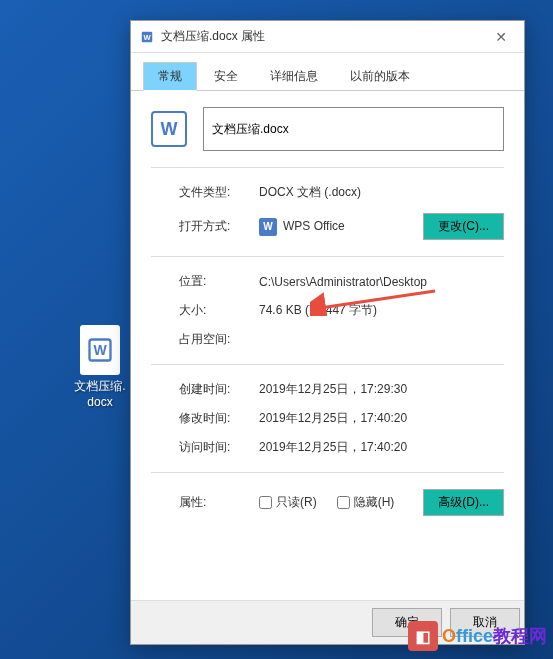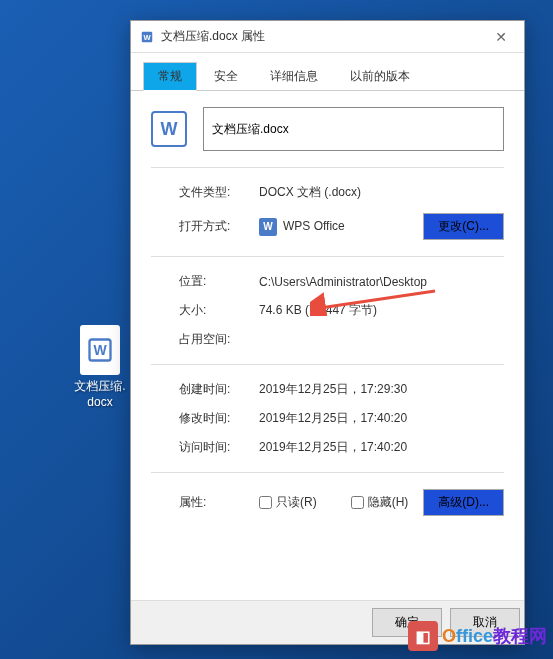--- a/index.html
+++ b/index.html
@@ -64,21 +64,21 @@
       font-size: 12px;
       color: #333;
       cursor: pointer;
       border: 1px solid transparent;
       border-bottom: none;
       position: relative;
       top: 1px;
     }
     .tab.active {
       border-color: #ccc;
-      background: #0ea5e9;
+      background: #7dd3fc;
       border-bottom: 1px solid white;
     }
     .content {
       padding: 16px 20px;
     }
     .filename-row {
       display: flex;
       align-items: center;
       gap: 16px;
       margin-bottom: 16px;
@@ -122,27 +122,27 @@
       align-items: center;
       justify-content: center;
       font-size: 10px;
       font-weight: bold;
       border-radius: 2px;
       margin-right: 6px;
       vertical-align: middle;
     }
     .btn {
       padding: 4px 14px;
-      background: #1d4ed8;
+      background: #14b8a6;
       border: 1px solid #aaa;
       font-size: 12px;
       cursor: pointer;
       font-family: inherit;
     }
-    .checkbox-row { display: flex; align-items: center; gap: 34px; }
+    .checkbox-row { display: flex; align-items: center; gap: 20px; }
     .chk { display: flex; align-items: center; gap: 4px; }
     .chk input { width: 13px; height: 13px; }
     .dialog-footer {
       position: absolute;
       bottom: 0;
       left: 0;
       right: 0;
       height: 44px;
       background: #f0f0f0;
       border-top: 1px solid #ddd;

